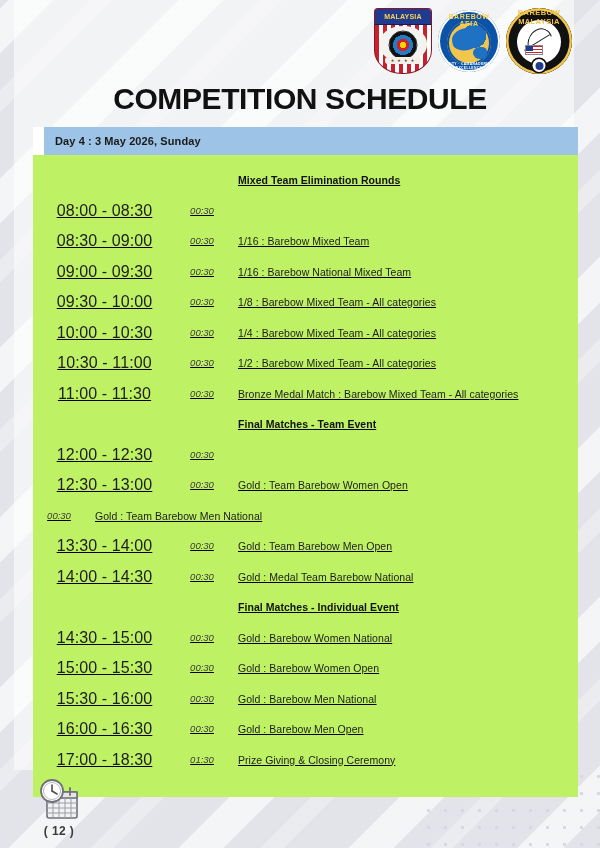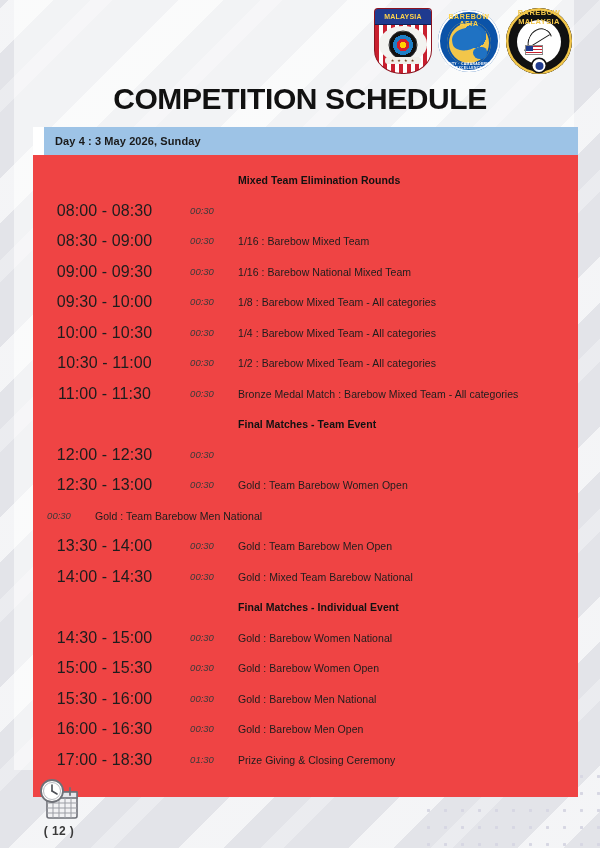--- a/index.html
+++ b/index.html
@@ -230,21 +230,22 @@
   }
   .day-header-label {
     font-size: 11px;
     font-weight: bold;
     color: #1a1a1a;
     letter-spacing: .1px;
   }
 
   .rows {
     padding: 10px 0 22px 0;
-    background: #ef4444;
+    background: #bef264;
+    text-decoration: underline;
   }
 
   .row {
     display: flex;
     align-items: flex-start;
     height: 30.5px;
     line-height: 30.5px;
   }
   .col-time {
     width: 143px;
@@ -406,21 +407,21 @@
           <div class="col-desc">Gold : Team Barebow Men National</div>
         </div>
         <div class="row">
           <div class="col-time">13:30 - 14:00</div>
           <div class="col-dur">00:30</div>
           <div class="col-desc">Gold : Team Barebow Men Open</div>
         </div>
         <div class="row">
           <div class="col-time">14:00 - 14:30</div>
           <div class="col-dur">00:30</div>
-          <div class="col-desc">Gold : Mixed Team Barebow National</div>
+          <div class="col-desc">Gold : Medal Team Barebow National</div>
         </div>
         <div class="row section">
           <div class="col-time"></div>
           <div class="col-dur"></div>
           <div class="col-desc">Final Matches - Individual Event</div>
         </div>
         <div class="row">
           <div class="col-time">14:30 - 15:00</div>
           <div class="col-dur">00:30</div>
           <div class="col-desc">Gold : Barebow Women National</div>

